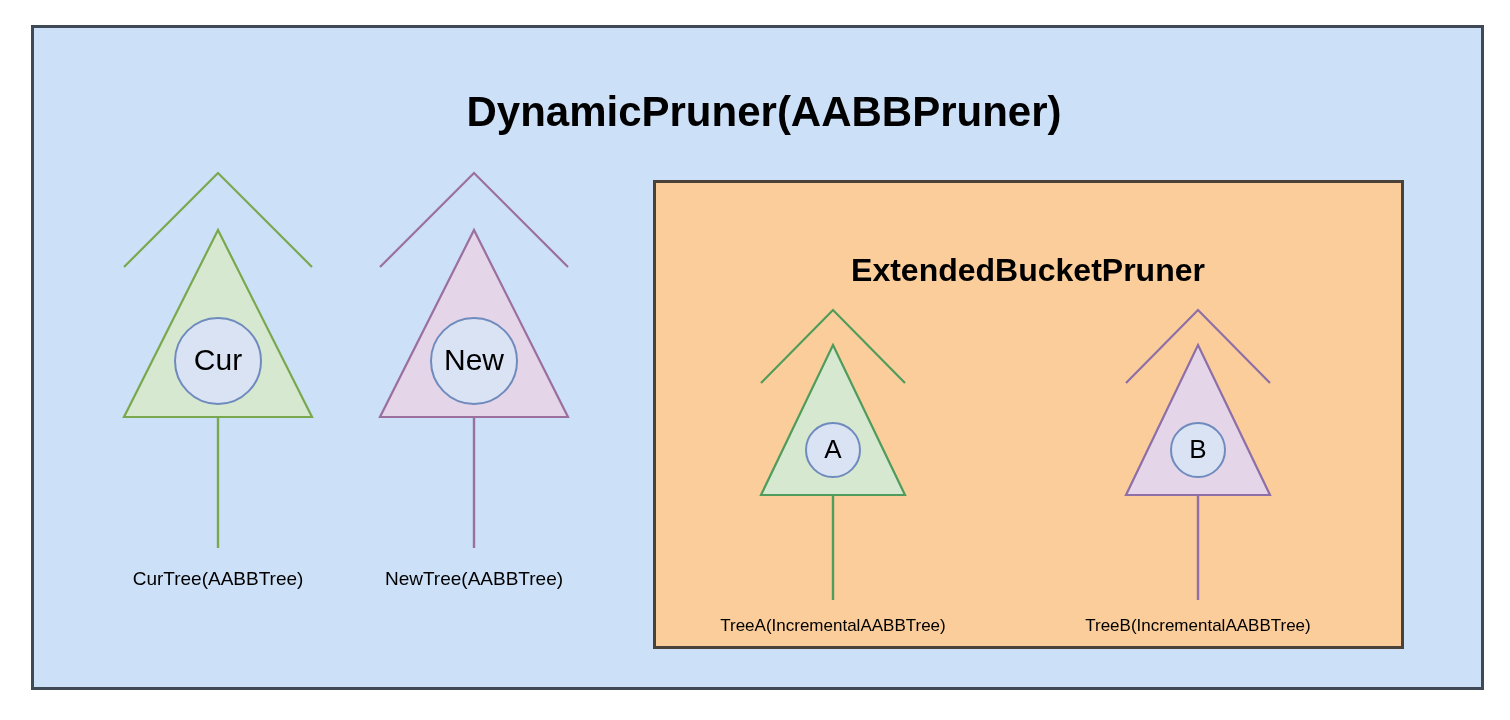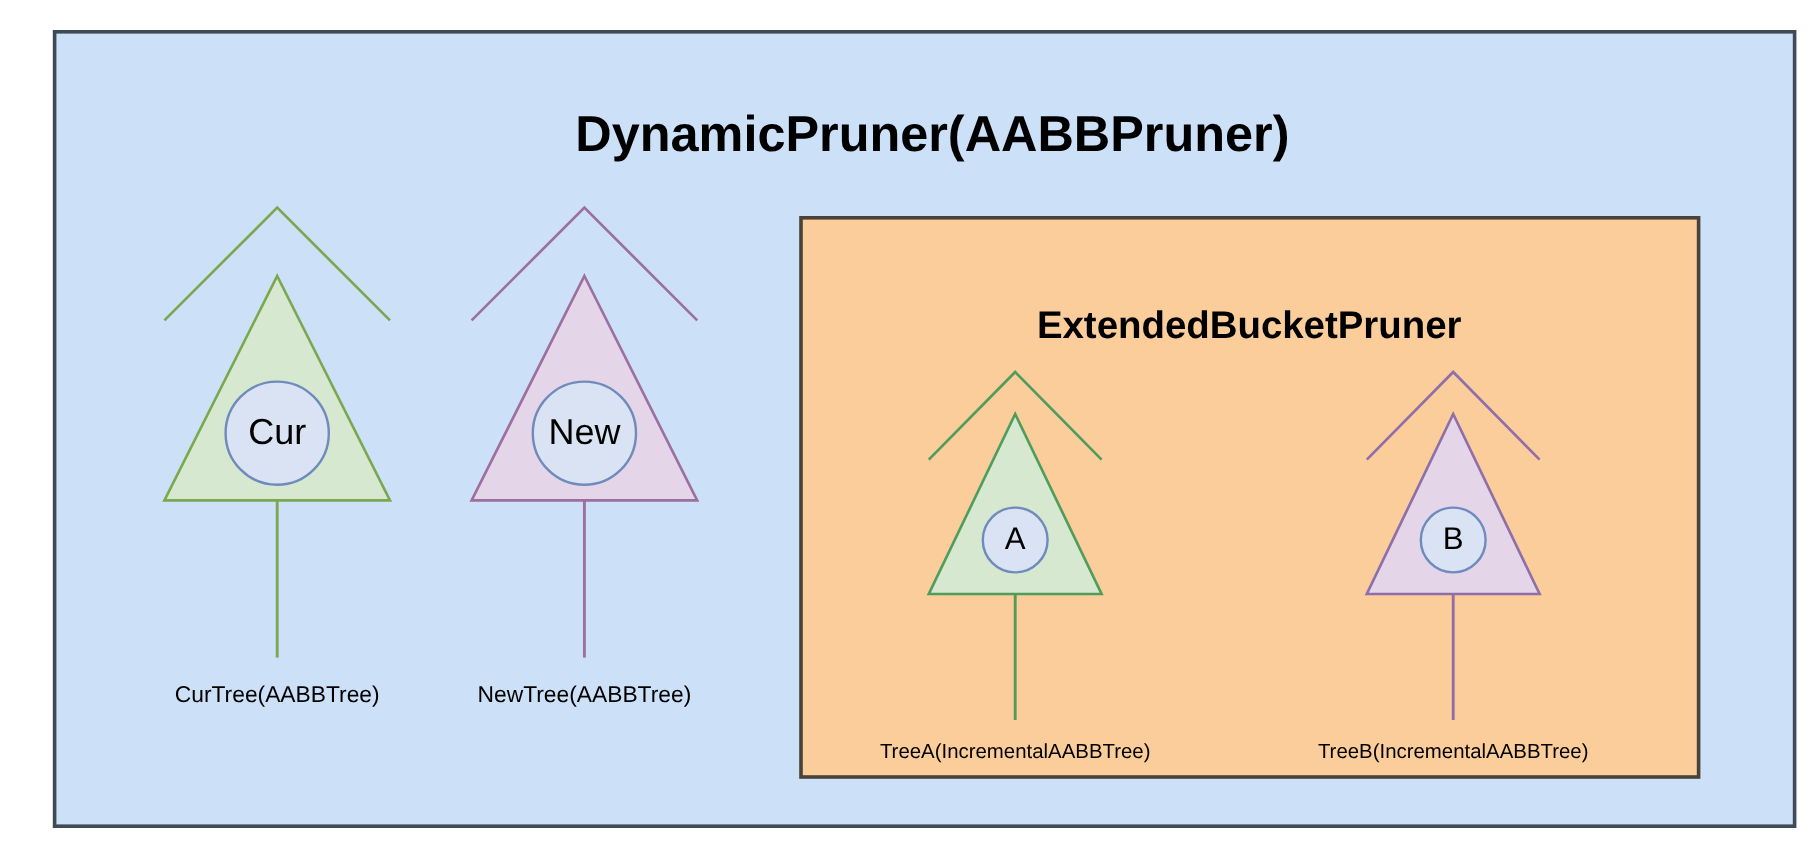--- a/index.html
+++ b/index.html
@@ -9,21 +9,21 @@
   }
   body {
     width: 1510px;
     height: 720px;
     font-family: "Liberation Sans", sans-serif;
     overflow: hidden;
     position: relative;
   }
   #canvas {
     position: absolute;
-    left: 17px;
+    left: 4px;
     top: 0;
     width: 1378px;
     height: 720px;
   }
   .diagram-svg {
     display: block;
   }
   .panel-title {
     font-weight: bold;
     fill: #000000;

